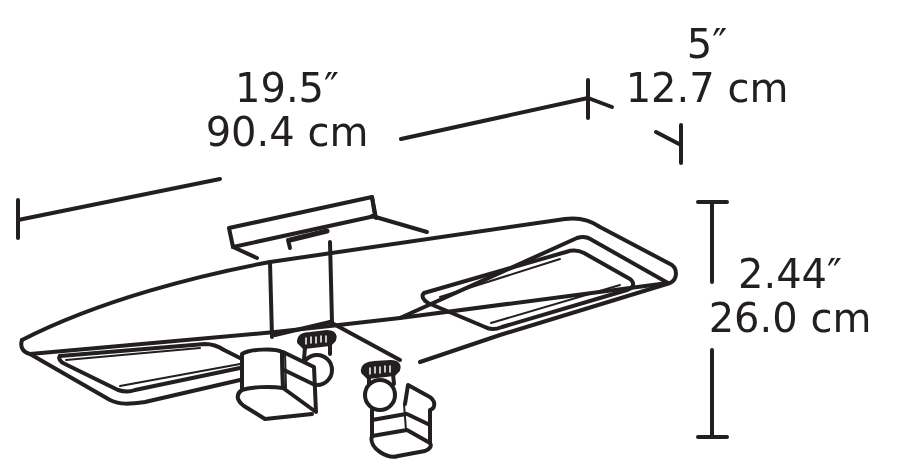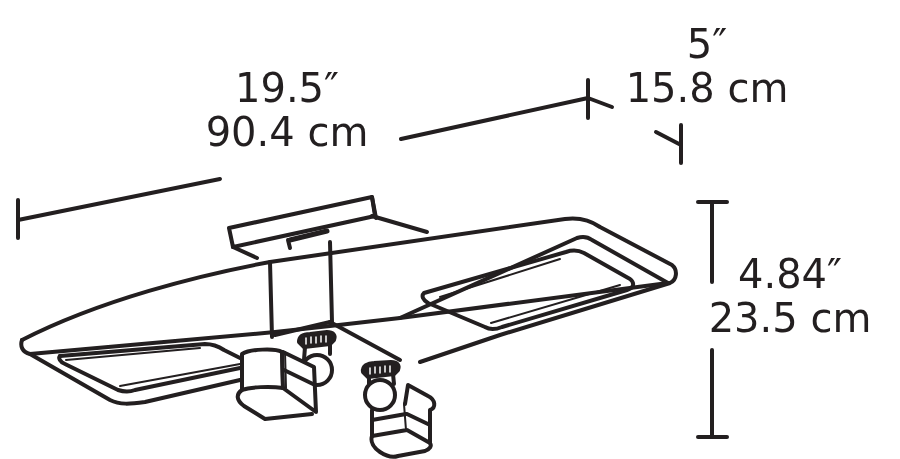--- a/index.html
+++ b/index.html
@@ -120,21 +120,21 @@
     </g>
   </svg>
 
   <div class="dim-label" id="lbl-length">
     <span>19.5″</span>
     <span>90.4 cm</span>
   </div>
 
   <div class="dim-label" id="lbl-depth">
     <span>5″</span>
-    <span>15.8 cm</span>
+    <span>12.7 cm</span>
   </div>
 
   <div class="dim-label" id="lbl-height">
-    <span>4.84″</span>
-    <span>23.5 cm</span>
+    <span>2.44″</span>
+    <span>26.0 cm</span>
   </div>
 
 </div>
 
 </body></html>

